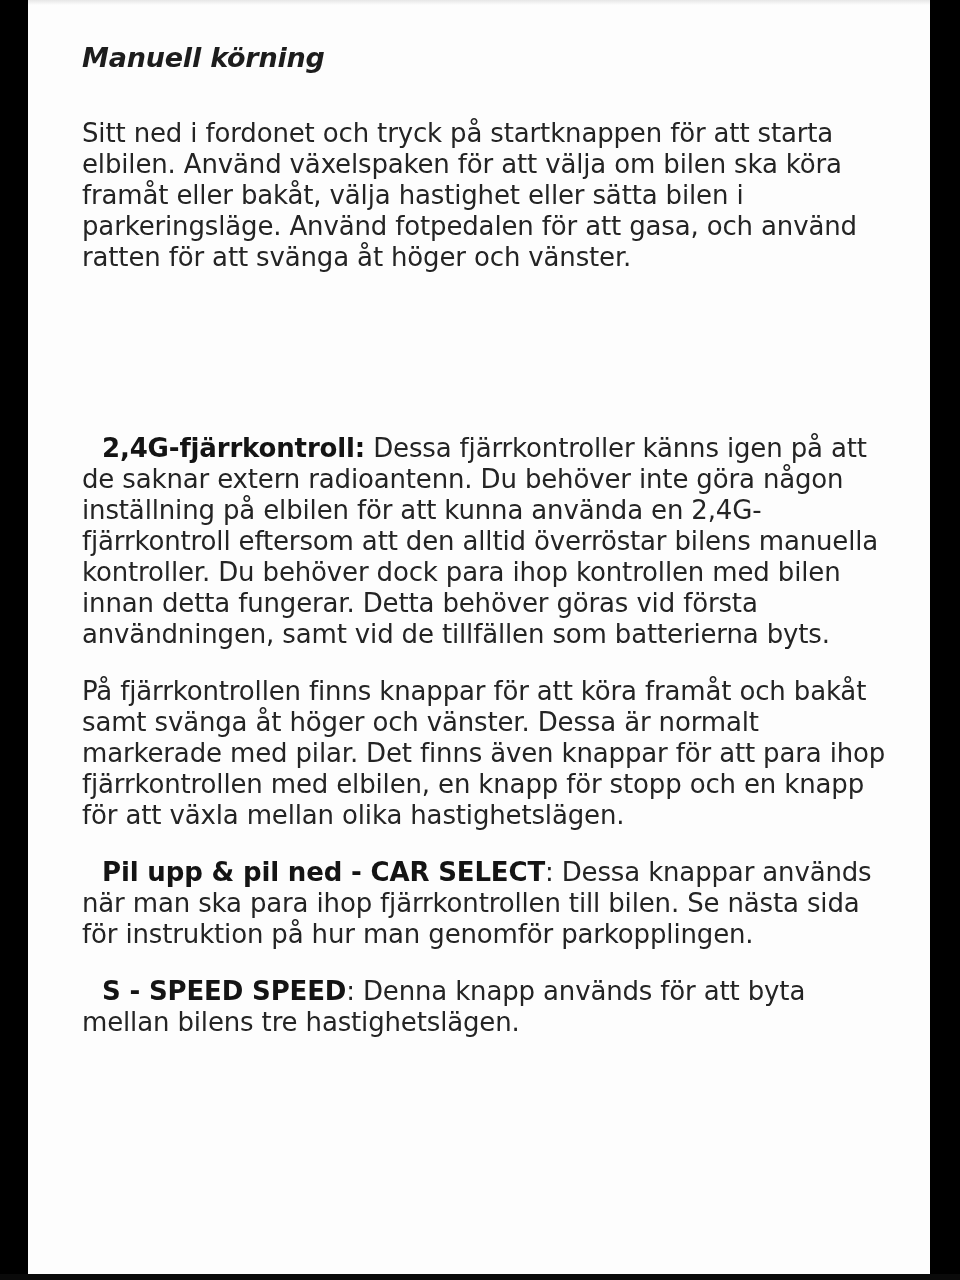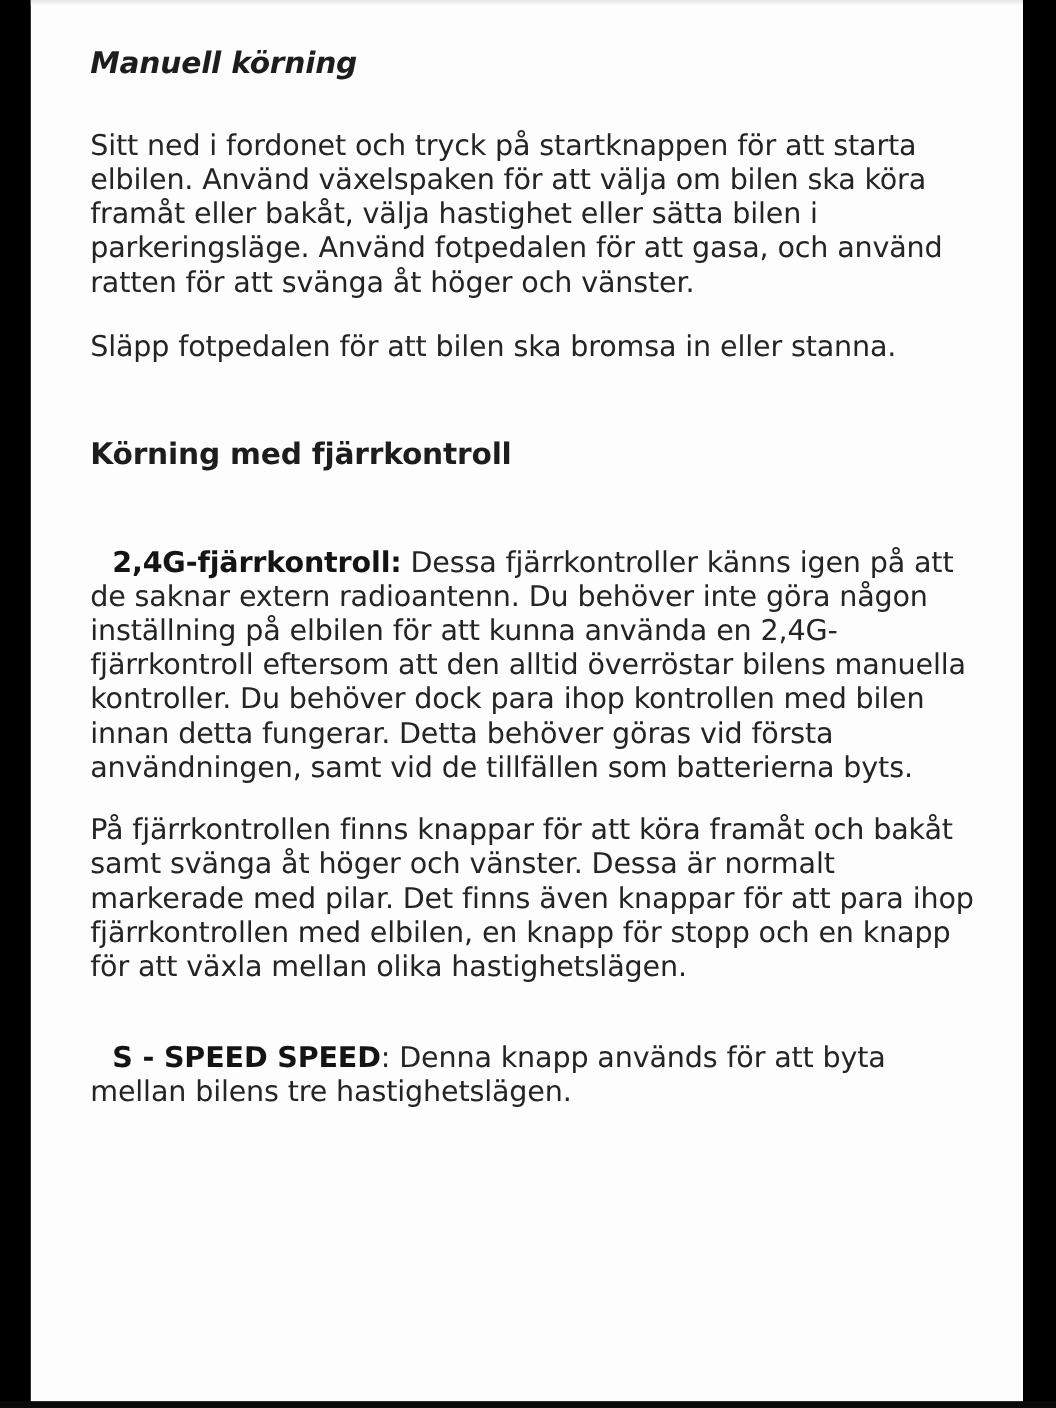--- a/index.html
+++ b/index.html
@@ -121,42 +121,41 @@
     <div class="content">
 
       <h1 class="doc-heading h-manuell">Manuell körning</h1>
 
       <div class="gap-44"></div>
 
       <p class="para">Sitt ned i fordonet och tryck på startknappen för att starta elbilen. Använd växelspaken för att välja om bilen ska köra framåt eller bakåt, välja hastighet eller sätta bilen i parkeringsläge. Använd fotpedalen för att gasa, och använd ratten för att svänga åt höger och vänster.</p>
 
       <div class="gap-28"></div>
 
-      <p class="para">Släpp fotpedalen för att bilen ska bromsa in eller stanna.</p>
 
       <div class="gap-28"></div>
 
 
       <div class="gap-38"></div>
 
-      <h1 class="doc-heading h-korning">Körning med fjärrkontroll</h1>
 
       <div class="gap-36"></div>
 
 
       <div class="gap-30"></div>
 
       <p class="para"><span class="lbl">2,4G-fjärrkontroll:</span><span> Dessa fjärrkontroller känns igen på att de saknar extern radioantenn. Du behöver inte göra någon inställning på elbilen för att kunna använda en 2,4G-fjärrkontroll eftersom att den alltid överröstar bilens manuella kontroller. Du behöver dock para ihop kontrollen med bilen innan detta fungerar. Detta behöver göras vid första användningen, samt vid de tillfällen som batterierna byts.</span></p>
 
       <div class="gap-26"></div>
 
       <p class="para">På fjärrkontrollen finns knappar för att köra framåt och bakåt samt svänga åt höger och vänster. Dessa är normalt markerade med pilar. Det finns även knappar för att para ihop fjärrkontrollen med elbilen, en knapp för stopp och en knapp för att växla mellan olika hastighetslägen.</p>
 
       <div class="gap-26"></div>
 
+      <p class="para"><span class="lbl">Pil upp &amp; pil ned - CAR SELECT</span><span>: Dessa knappar används när man ska para ihop fjärrkontrollen till bilen. Se nästa sida för instruktion på hur man genomför parkopplingen.</span></p>
 
       <div class="gap-26"></div>
 
       <p class="para"><span class="lbl">S - SPEED SPEED</span><span>: Denna knapp används för att byta mellan bilens tre hastighetslägen.</span></p>
 
     </div>
   </div>
 
   <div class="band-bottom"></div>
 </div>

